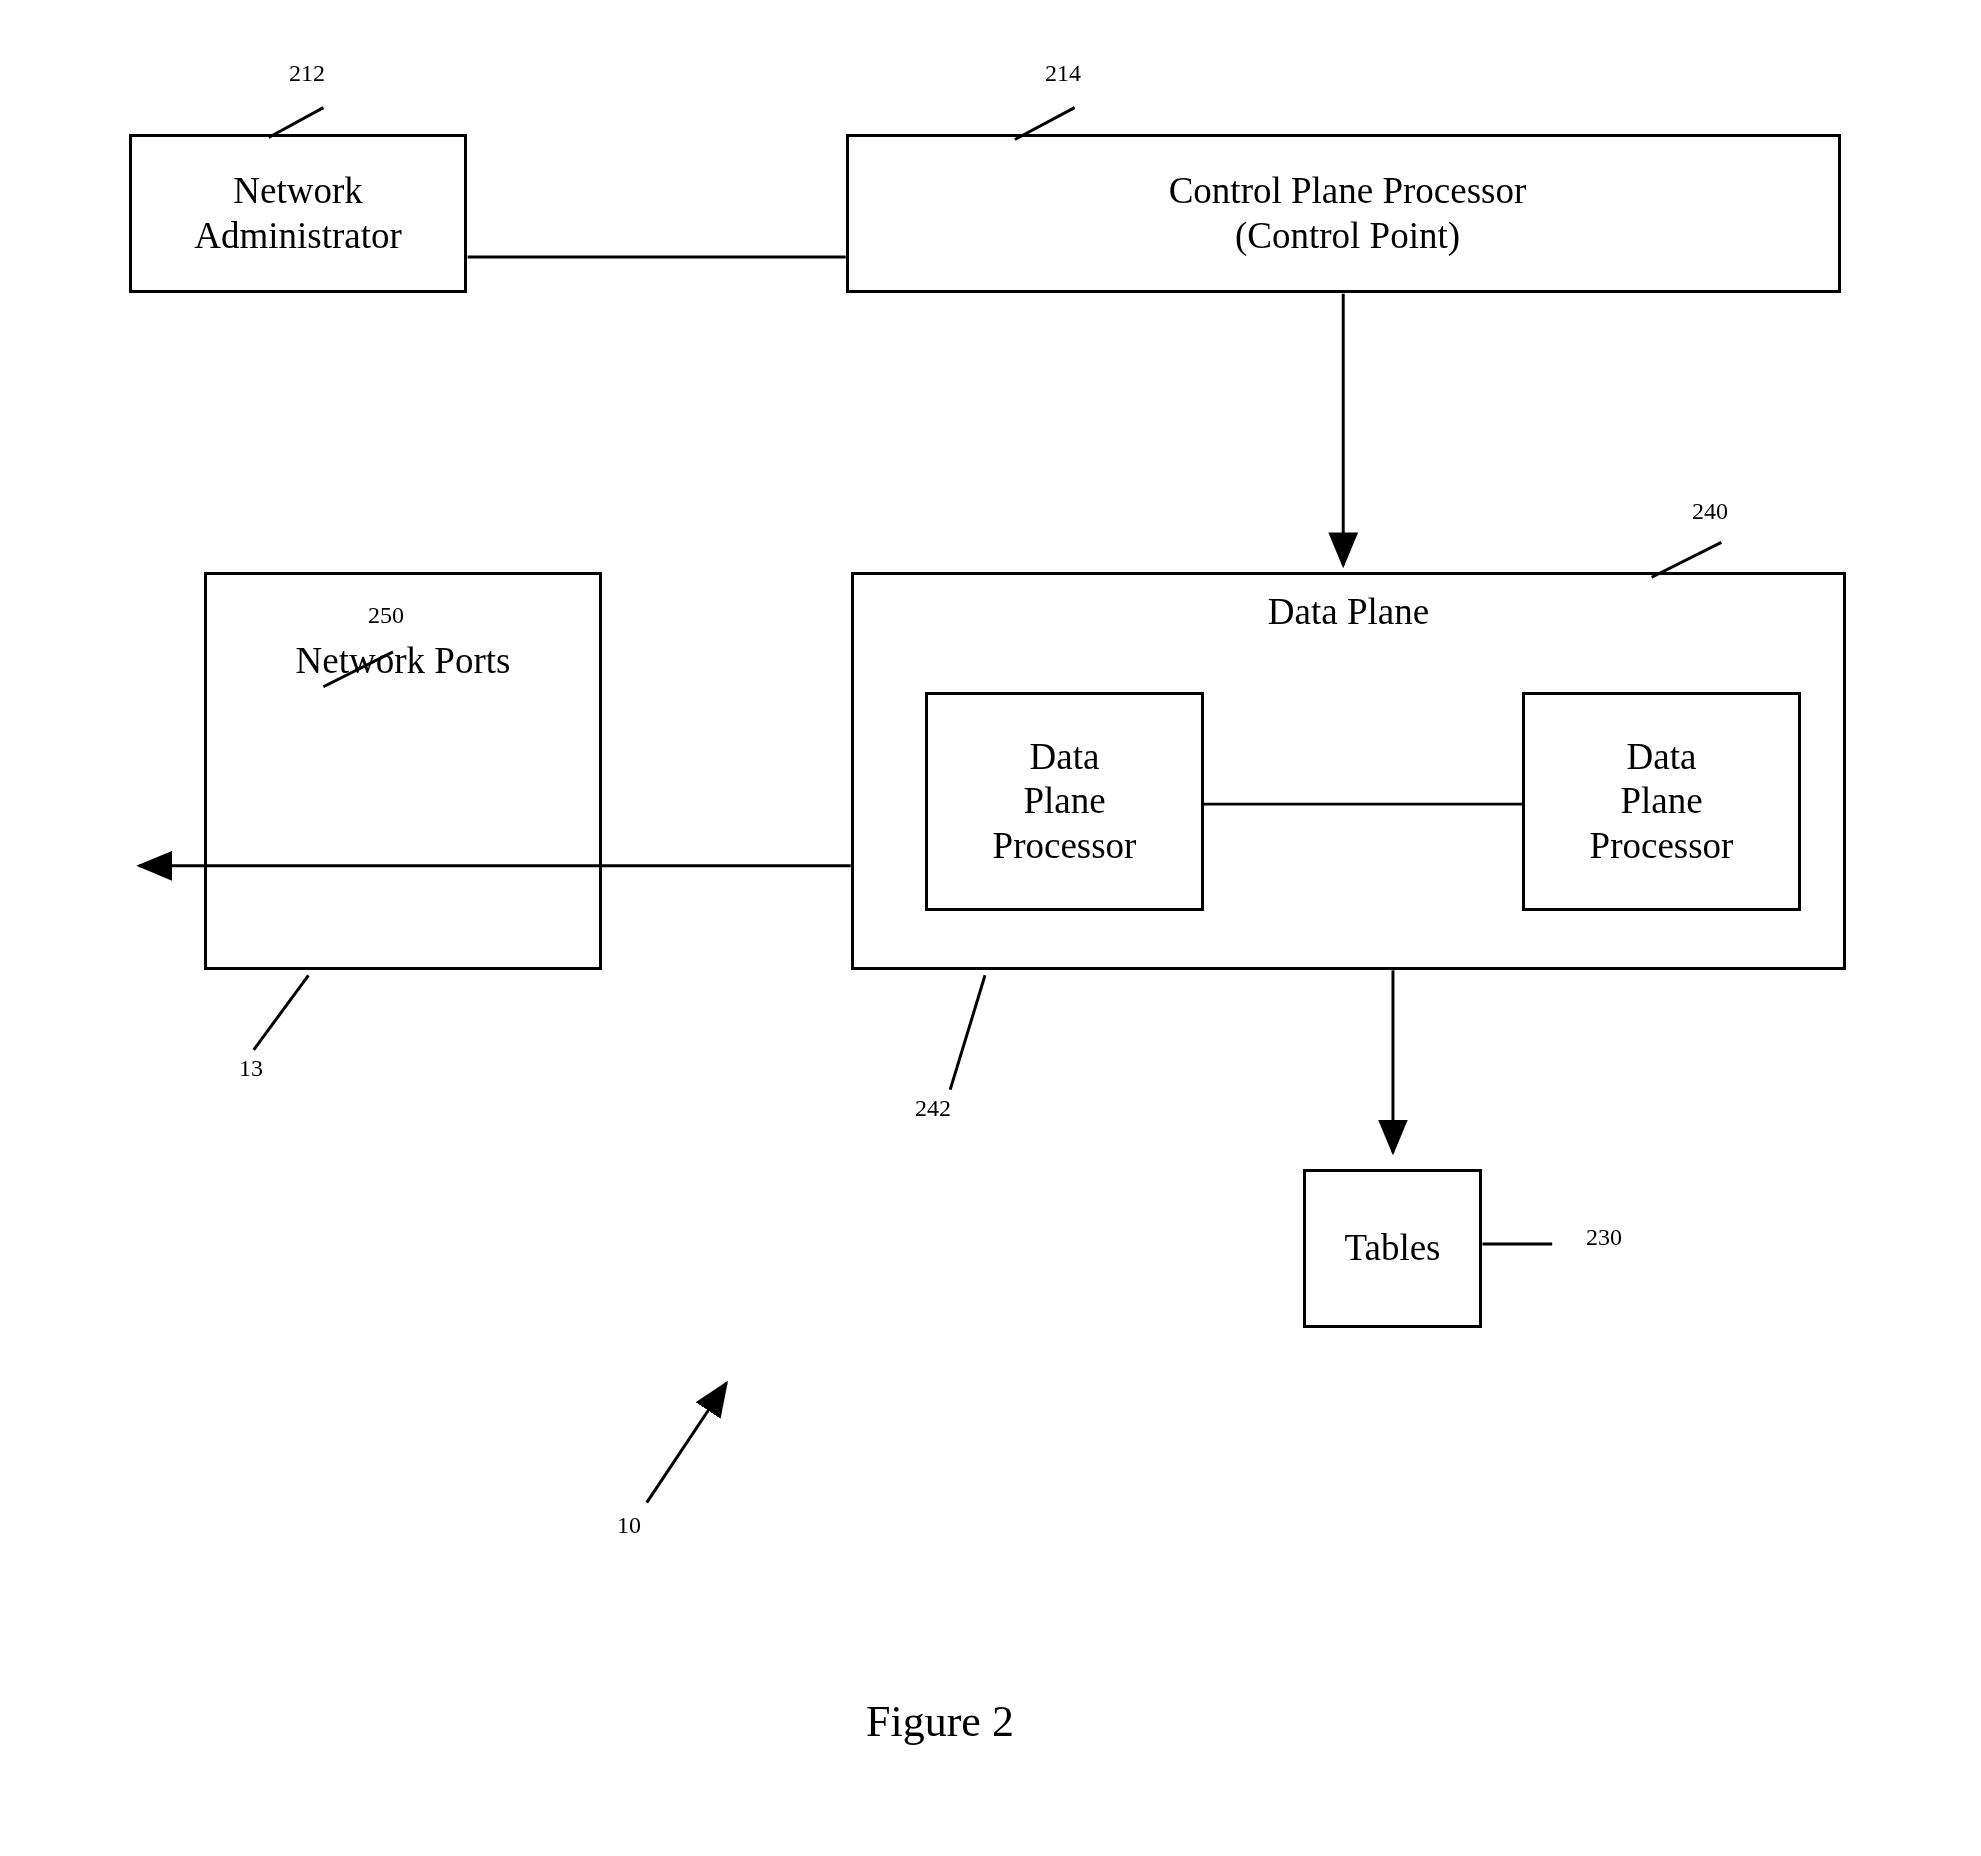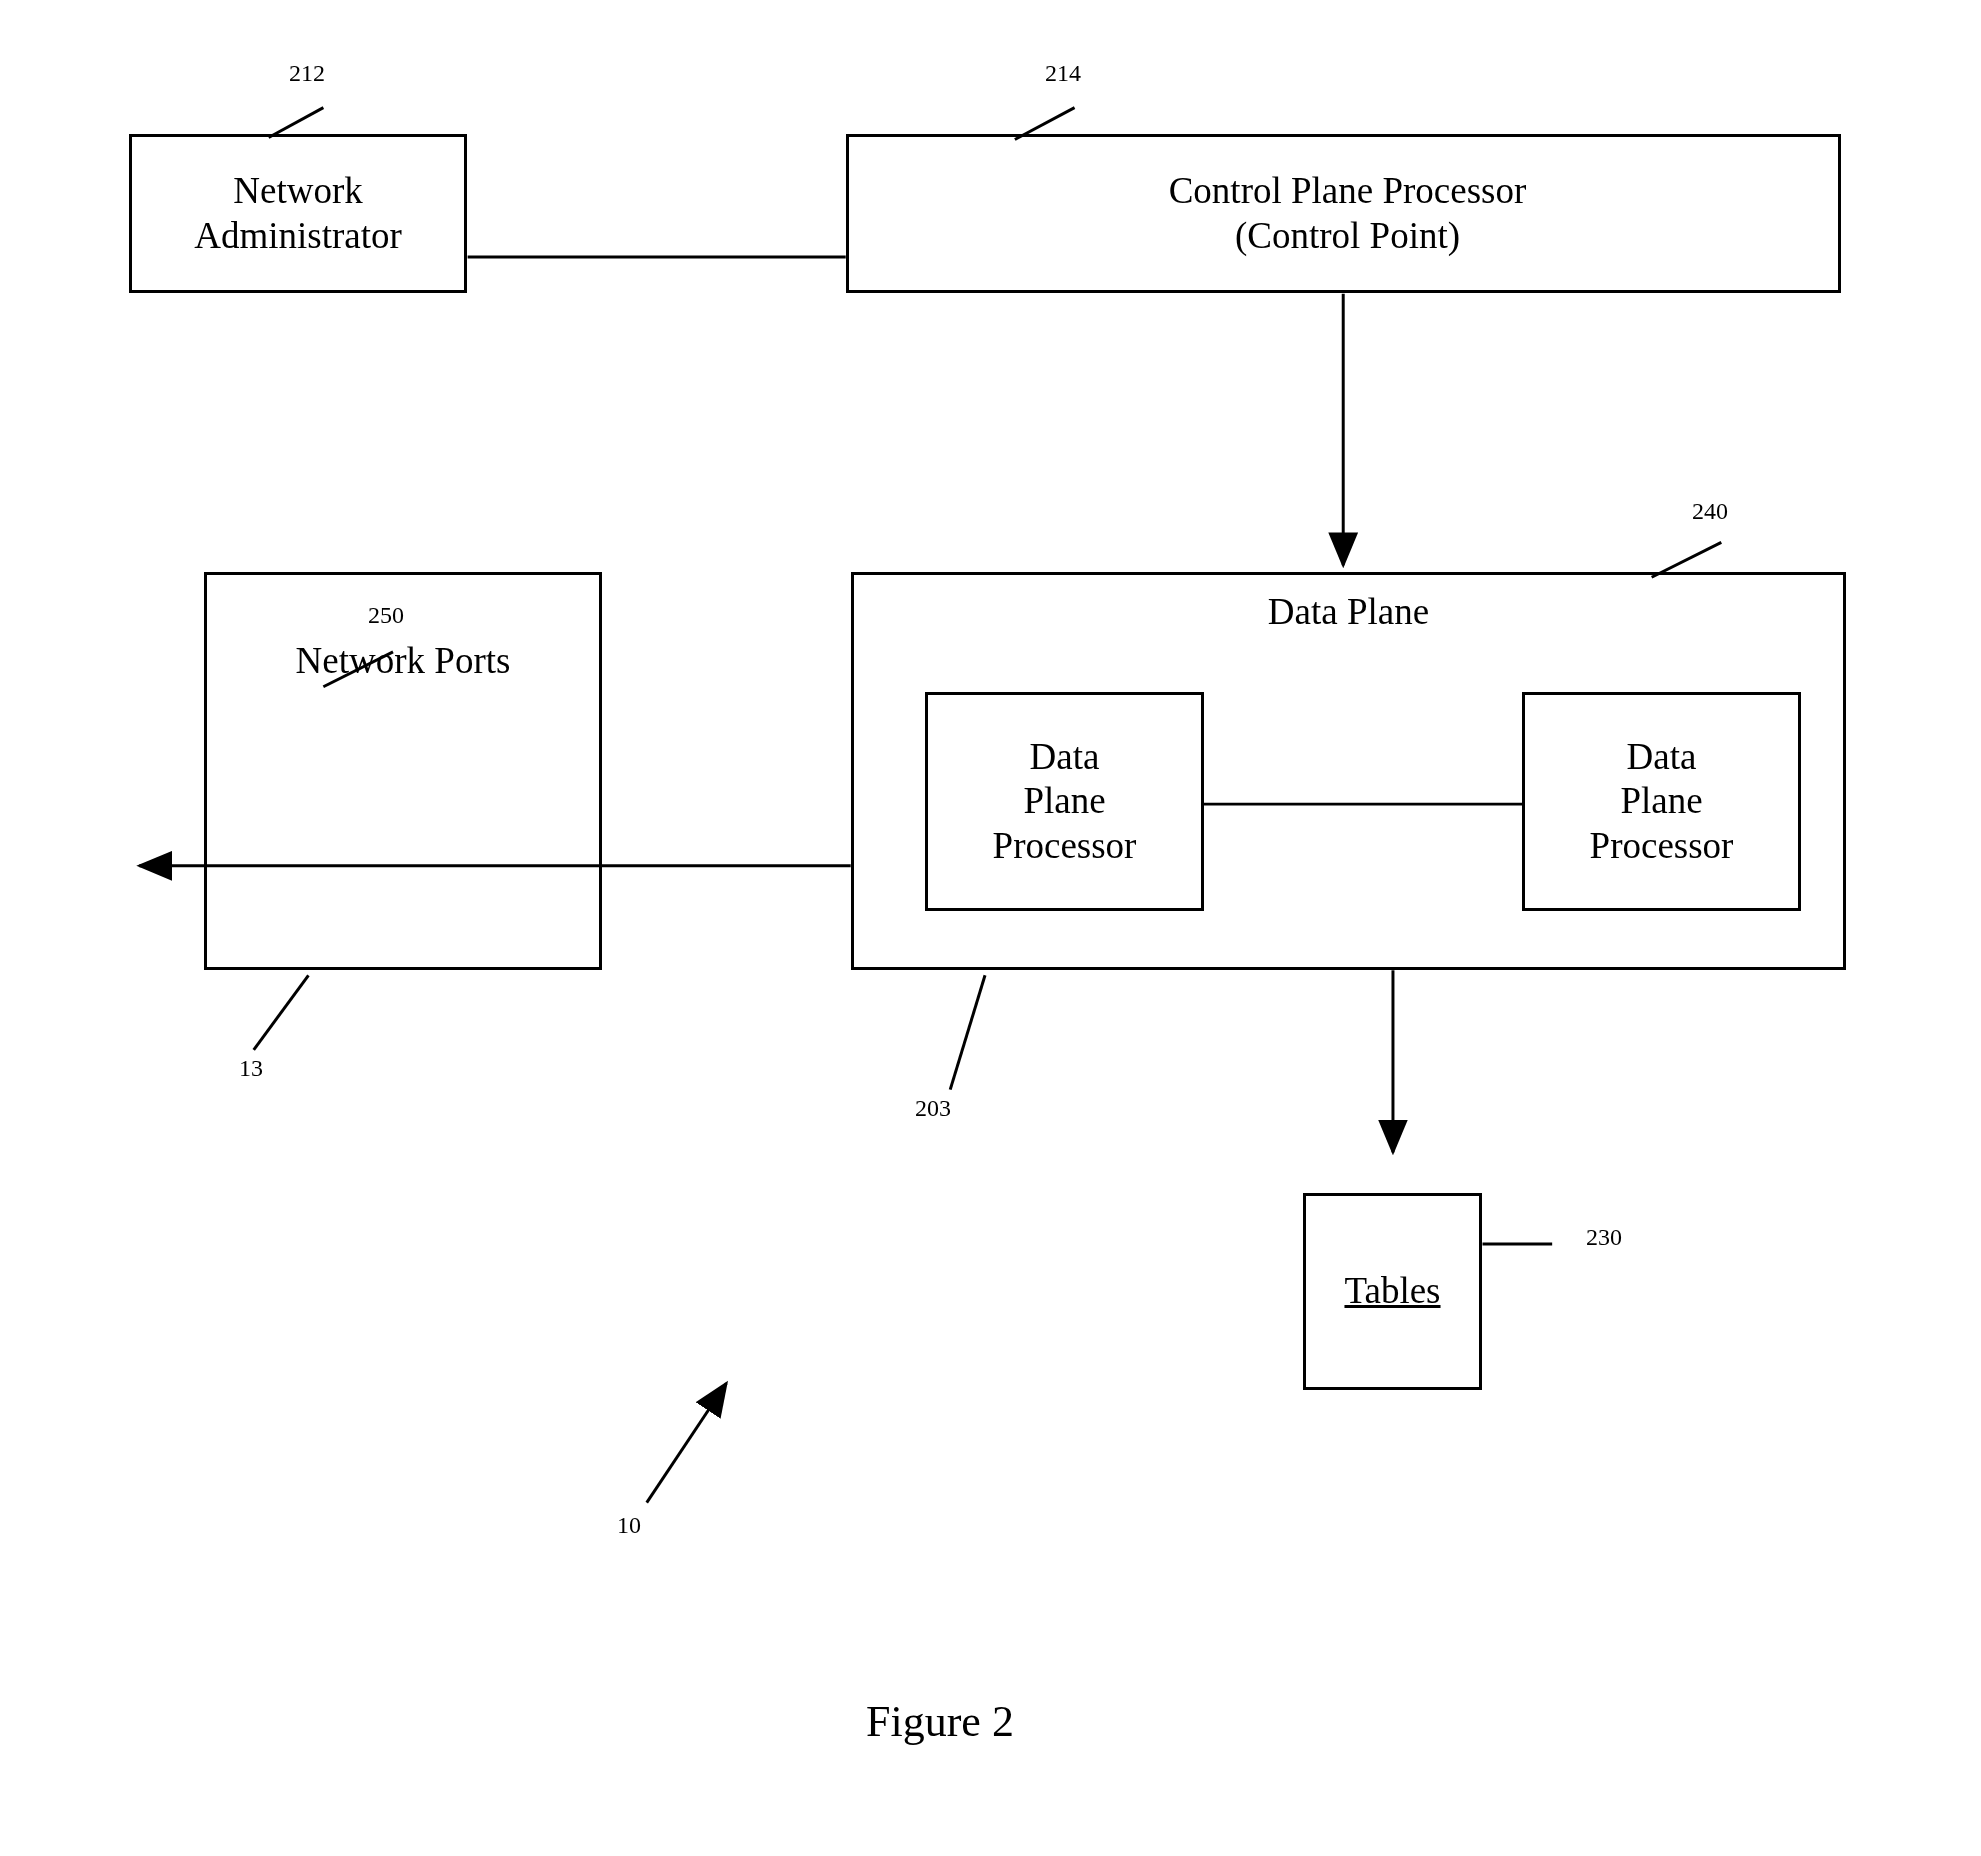--- a/index.html
+++ b/index.html
@@ -62,30 +62,30 @@
 Plane
 Processor</span>
 </div>
 
 <div class="box" style="left:1522px; top:692px; width:279px; height:219px;">
   <span style="white-space:pre-line;">Data
 Plane
 Processor</span>
 </div>
 
-<div class="box" style="left:1303px; top:1193px; width:179px; height:197px;text-decoration:underline;">
+<div class="box" style="left:1303px; top:1169px; width:179px; height:159px;">
   <span>Tables</span>
 </div>
 
 <div class="label" style="left:289px; top:60px;">212</div>
 <div class="label" style="left:1045px; top:60px;">214</div>
 <div class="label" style="left:368px; top:602px;">250</div>
 <div class="label" style="left:1692px; top:498px;">240</div>
 <div class="label" style="left:239px; top:1055px;">13</div>
-<div class="label" style="left:915px; top:1095px;">203</div>
+<div class="label" style="left:915px; top:1095px;">242</div>
 <div class="label" style="left:1562px; top:1224px;margin-left:24px;">230</div>
 <div class="label" style="left:617px; top:1512px;">10</div>
 
 <div class="figure-caption" style="left:866px; top:1696px;">Figure 2</div>
 
 <svg class="connector" style="left:0; top:0;" width="1981" height="1857" viewBox="0 0 1991 1866">
   <defs>
     <marker id="arrowhead" markerWidth="12" markerHeight="10" refX="11" refY="5" orient="auto">
       <polygon points="0 0, 12 5, 0 10" fill="black"></polygon>
     </marker>

